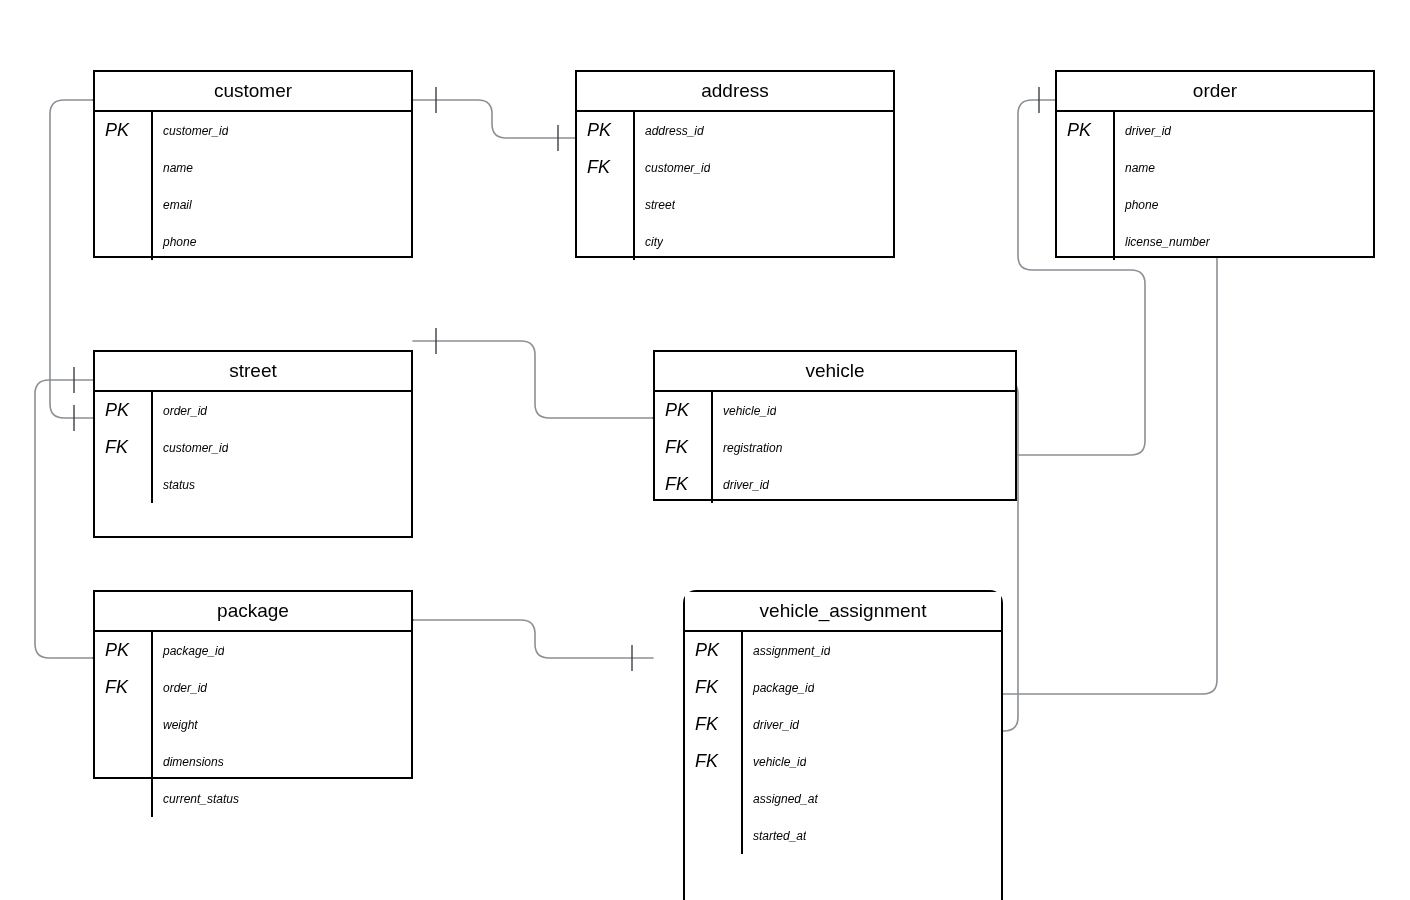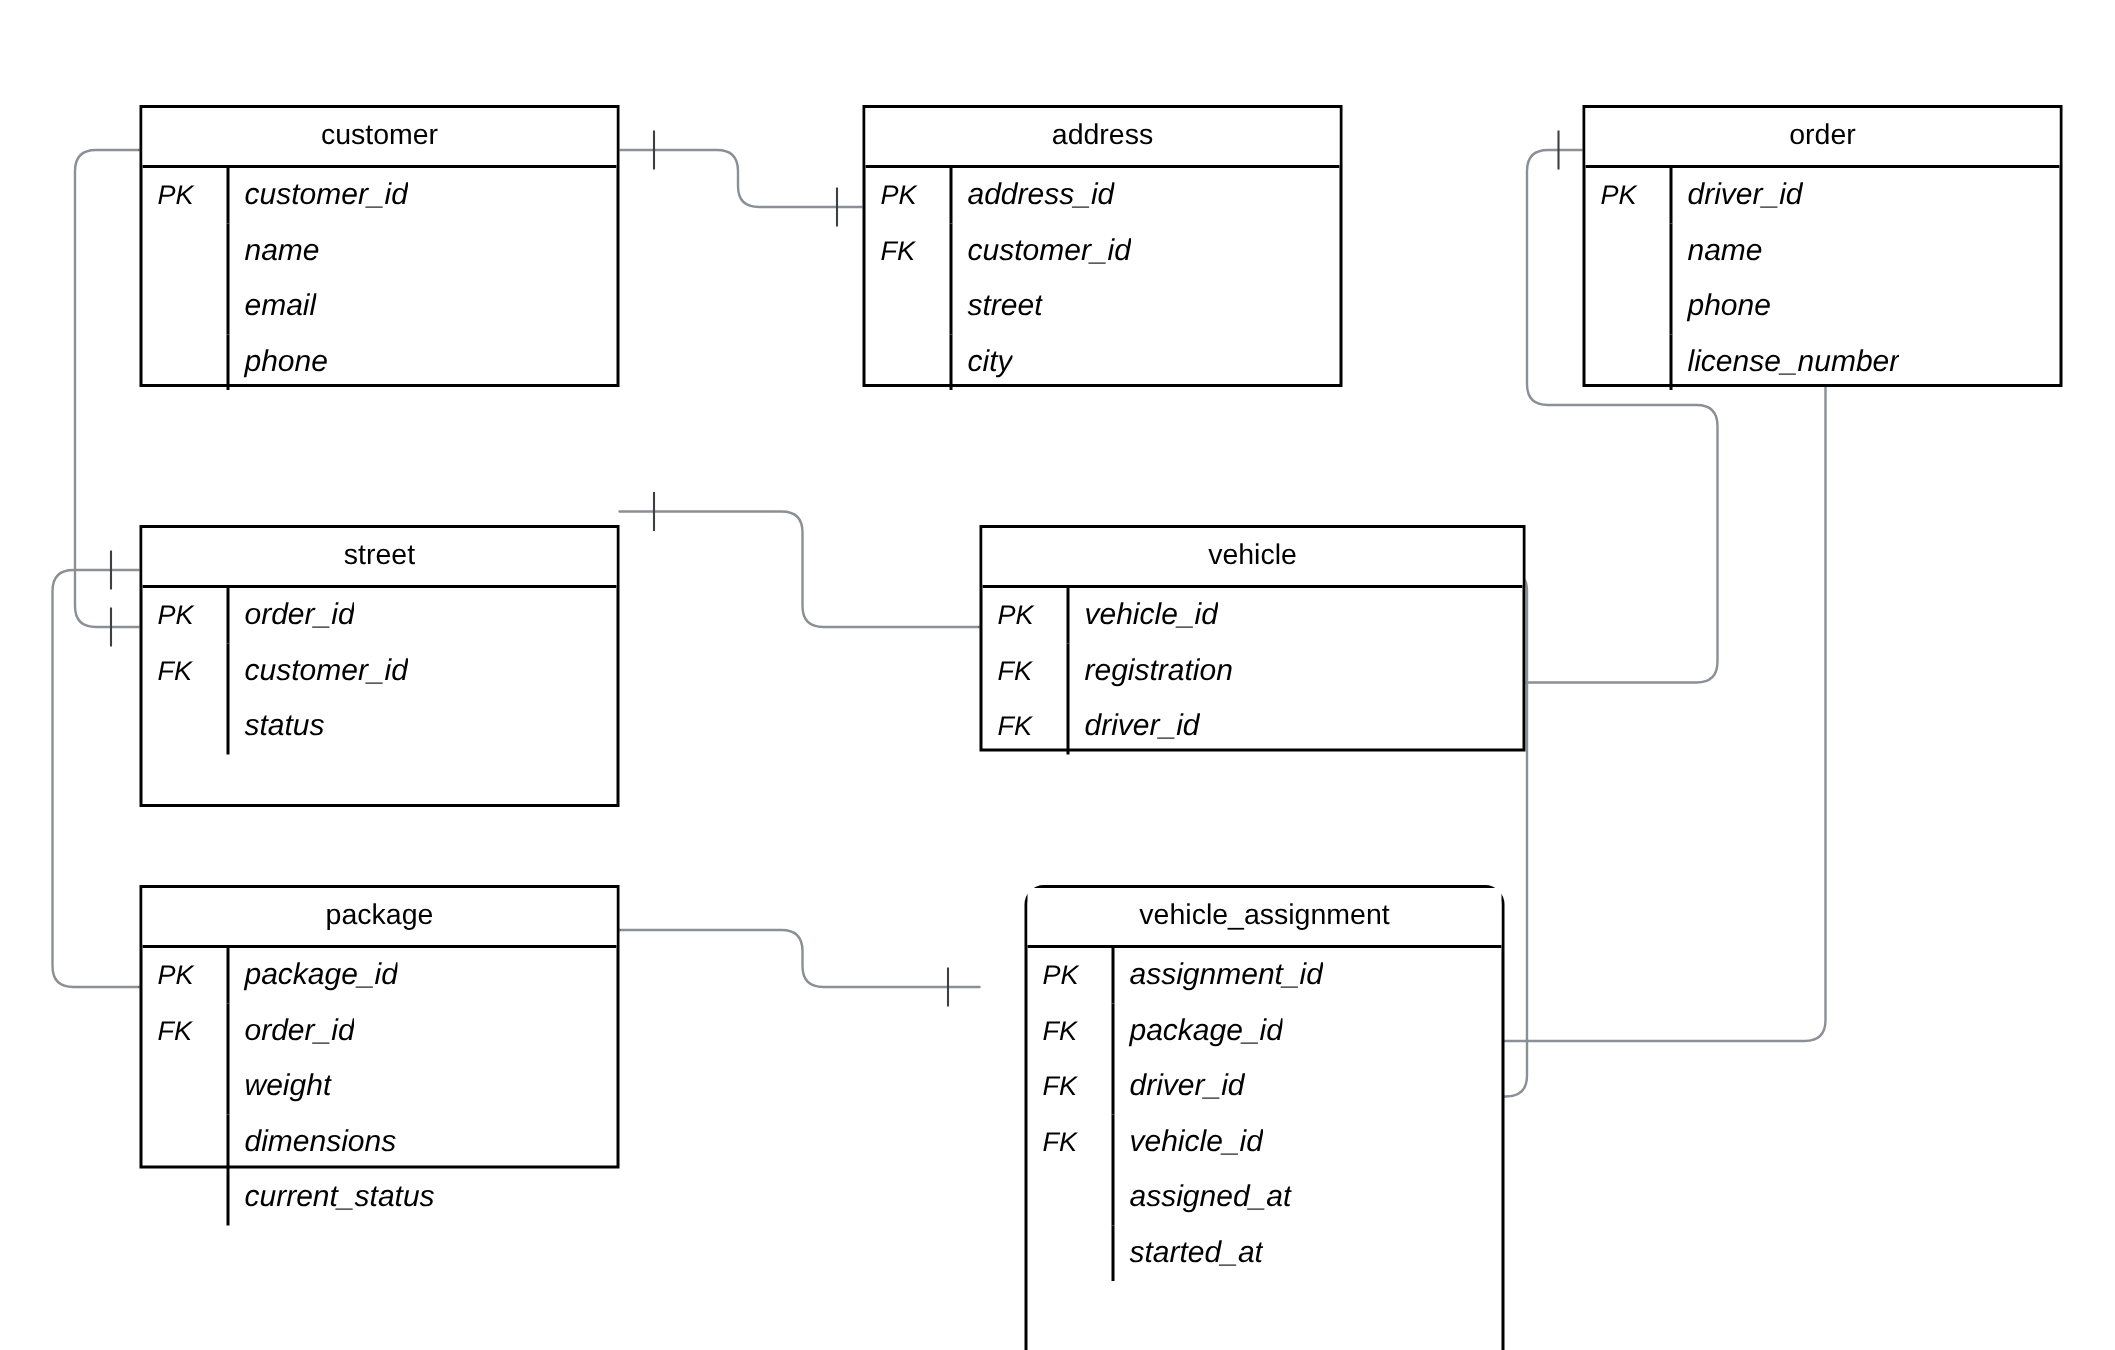--- a/index.html
+++ b/index.html
@@ -60,21 +60,21 @@
     padding-left: 10px;
     font-size: 18px;
     color: #000000;
     border-right: 2px solid #000000;
     align-self: stretch;
     display: flex;
     align-items: center;
   }
   .attr-name {
     padding-left: 10px;
-    font-size: 20px;
+    font-size: 12px;
     color: #000000;
     white-space: nowrap;
     overflow: hidden;
   }
 </style>
 </head>
 <body>
 
 <div id="canvas">
   <svg id="edge-layer" viewBox="0 0 1410 900" width="1410" height="900" xmlns="http://www.w3.org/2000/svg">

